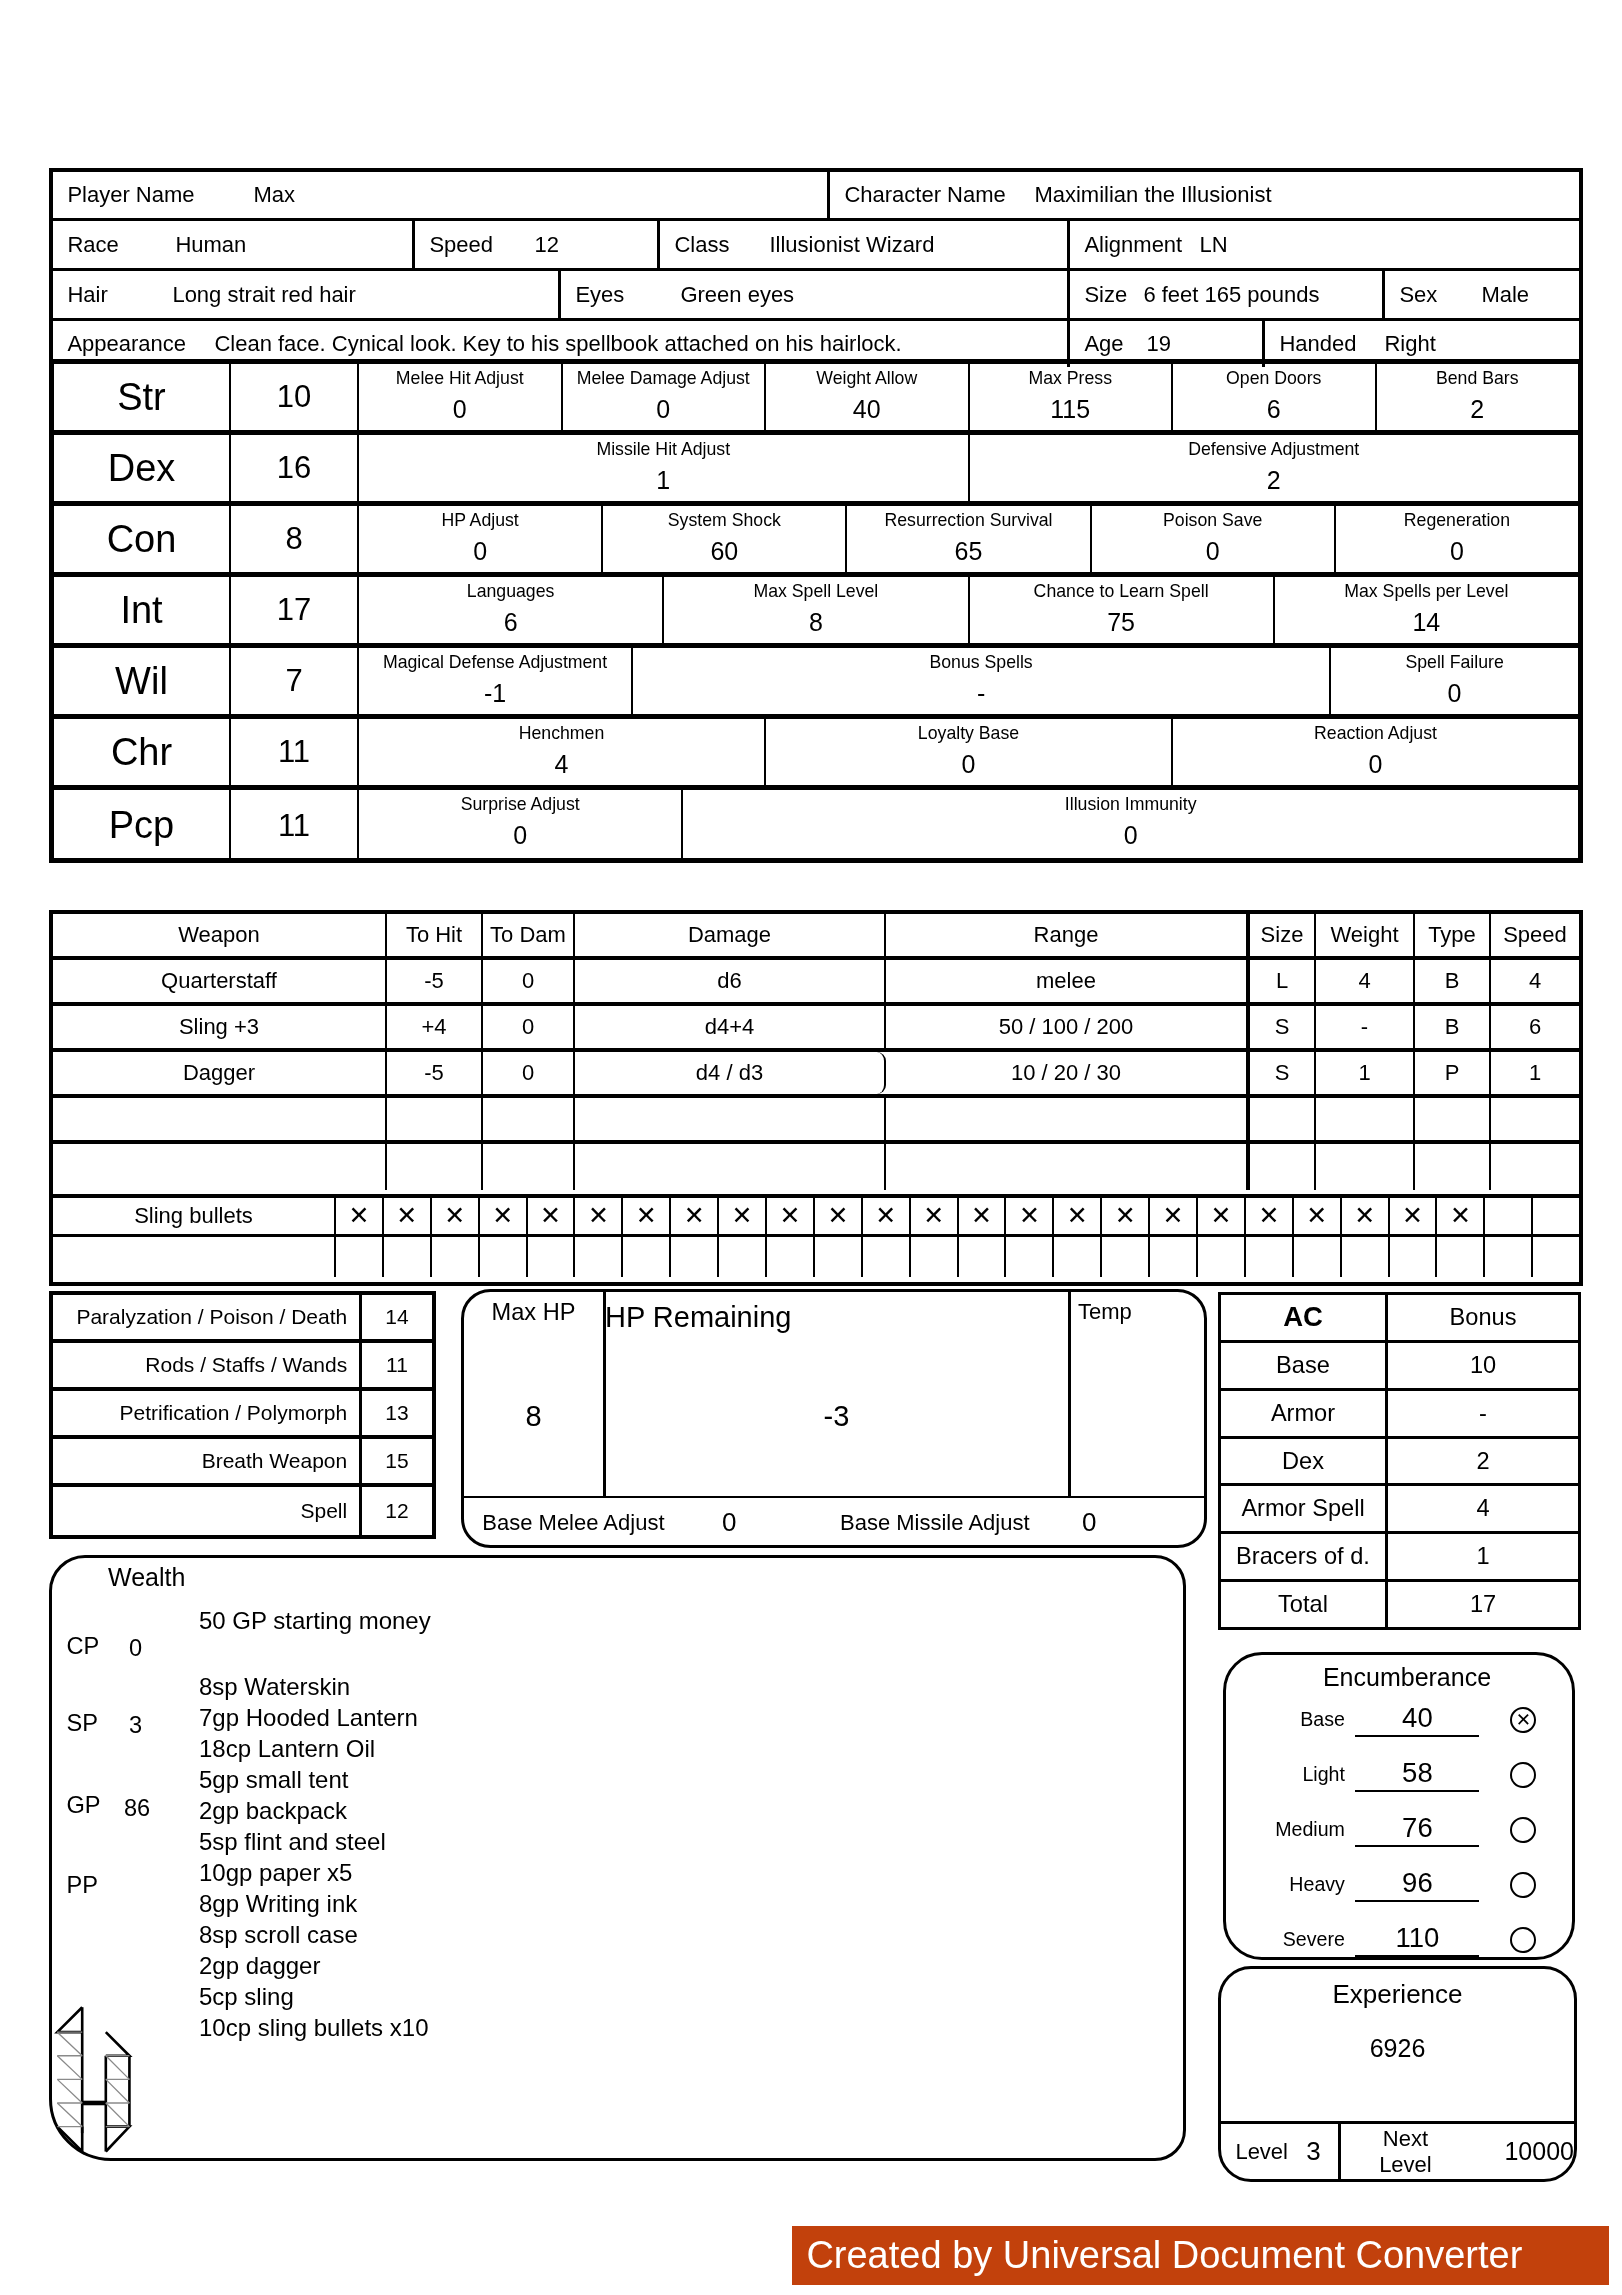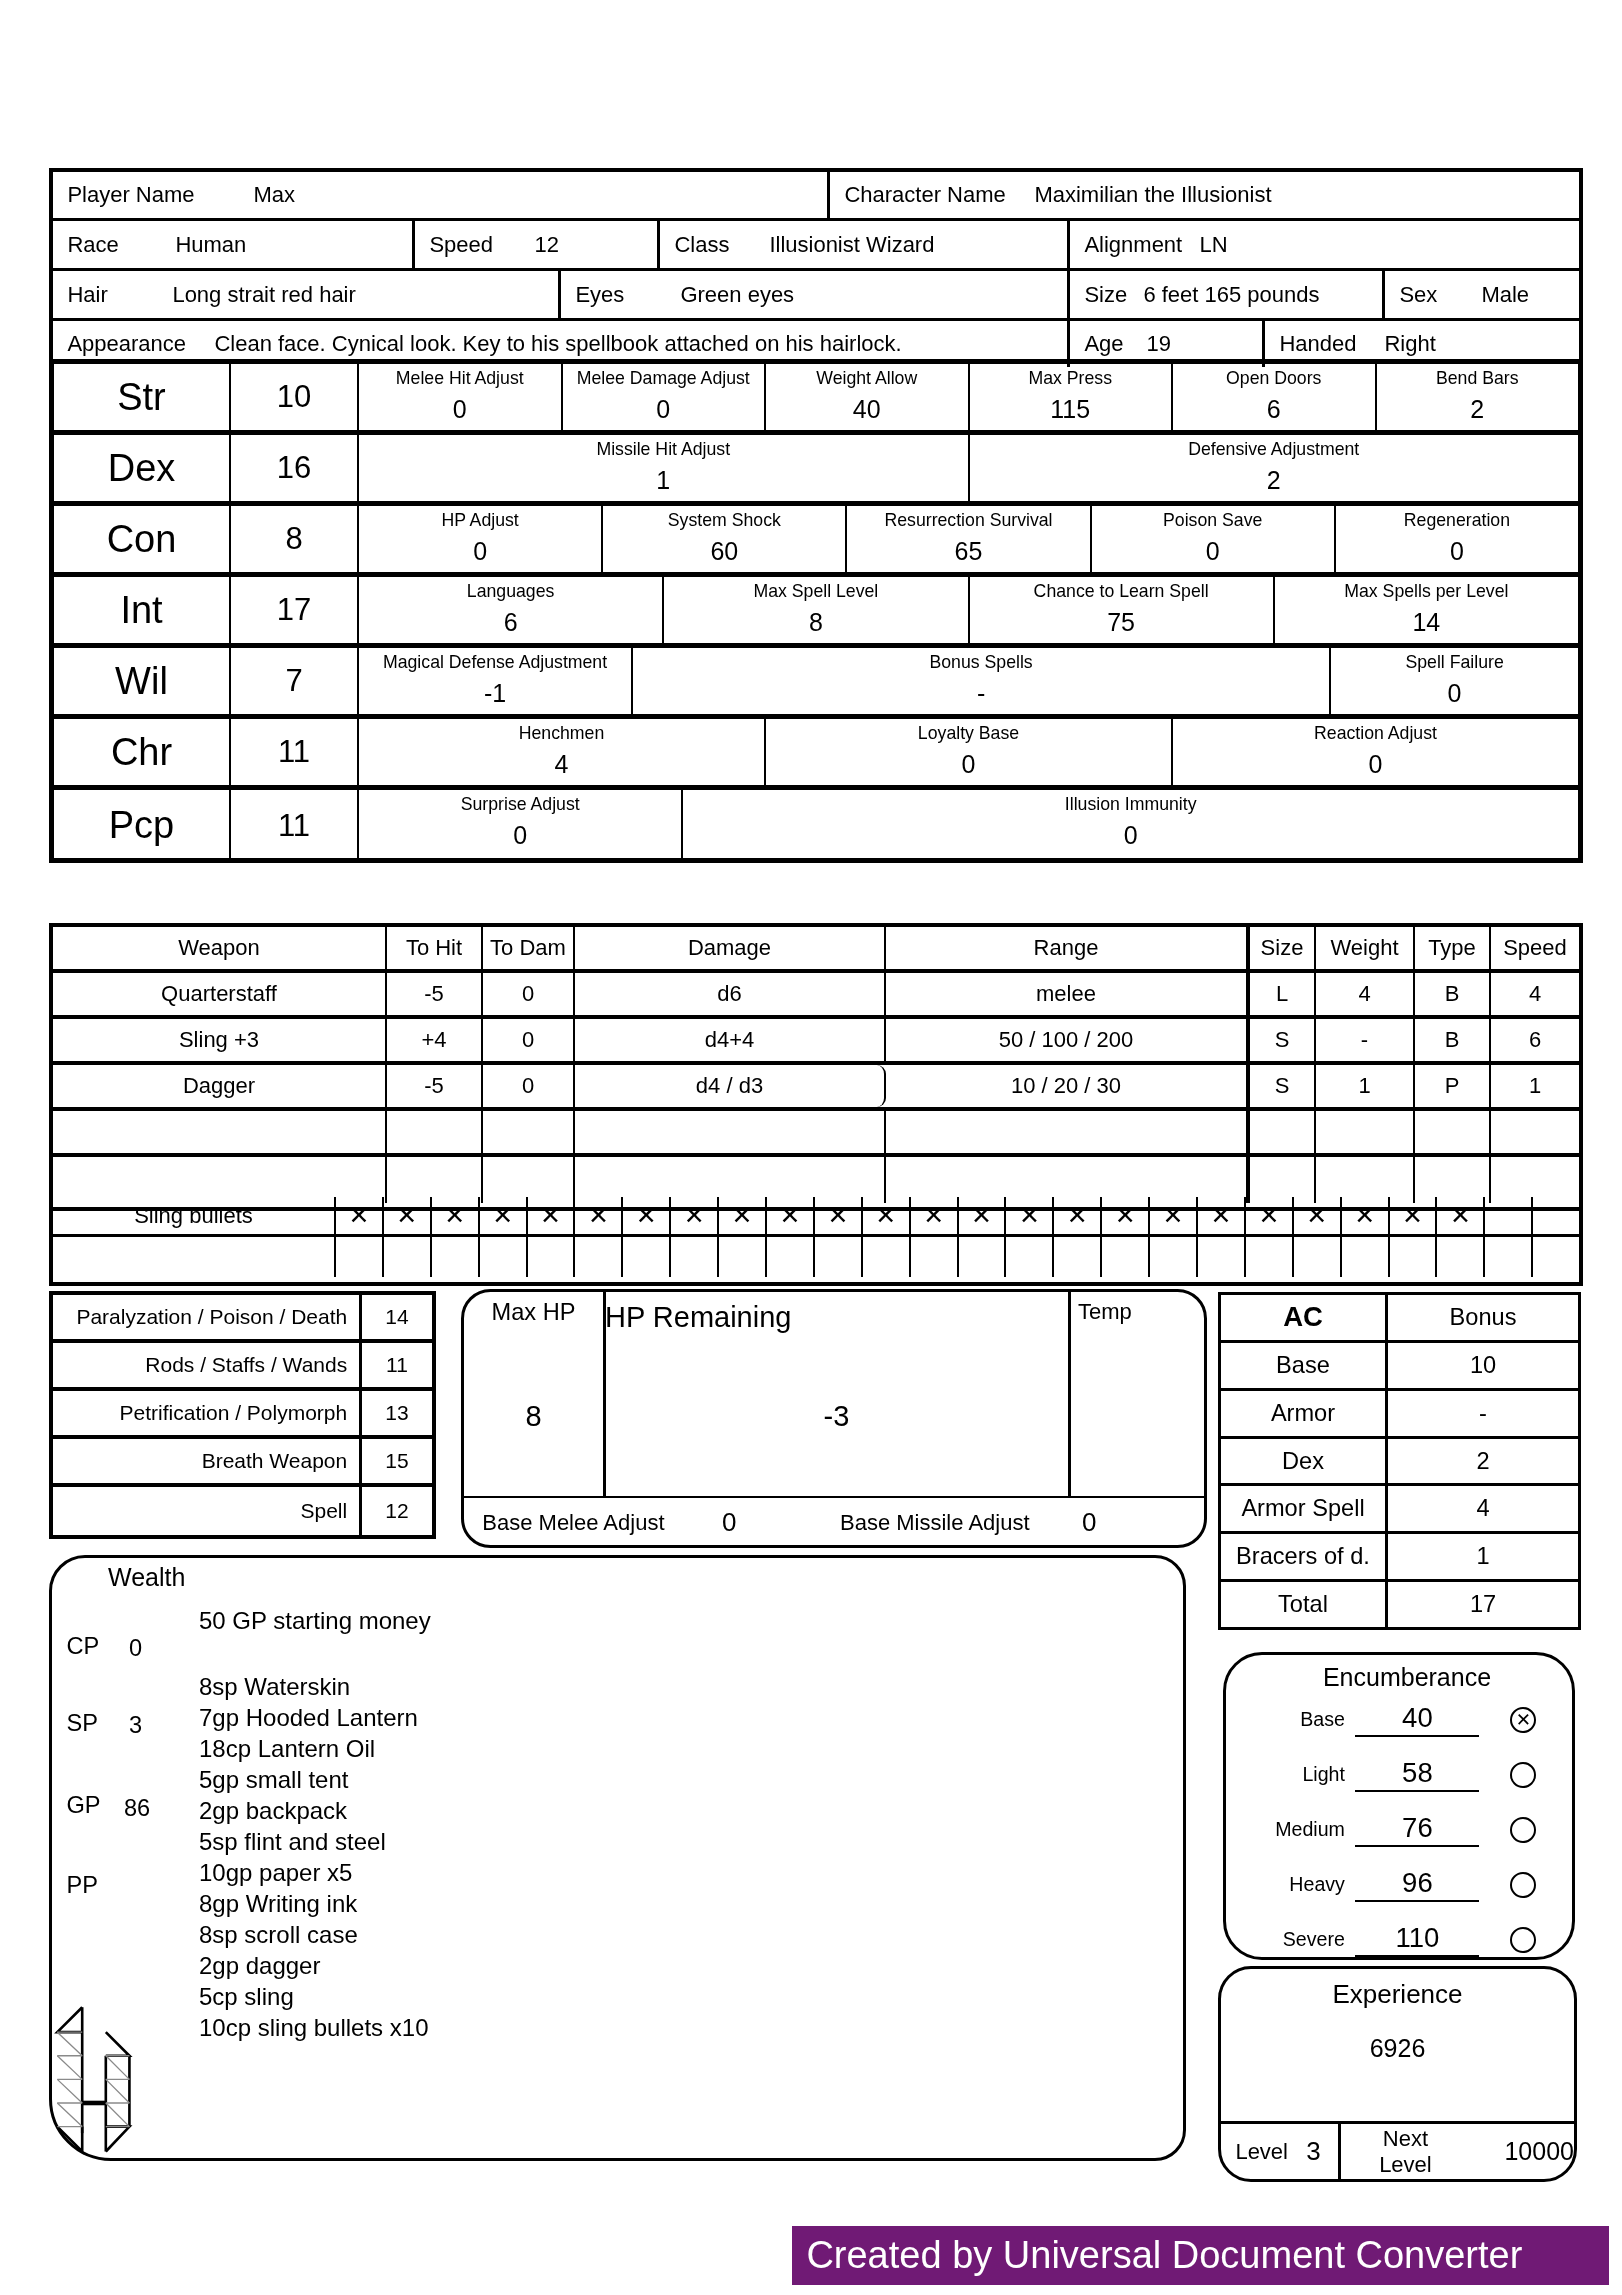--- a/index.html
+++ b/index.html
@@ -74,21 +74,21 @@
   .enc-box{border:3.3px solid #000;border-radius:39px;}
   .erow{display:flex;align-items:center;height:55px;padding-left:7.9px;box-sizing:border-box;}
   .elbl{width:111px;text-align:right;font-size:19.6px;}
   .eval{width:124px;margin-left:10.5px;text-align:center;font-size:27.5px;border-bottom:2.6px solid #000;padding-bottom:1.3px;}
   .ecirc{width:26px;height:26px;border:2.6px solid #000;border-radius:50%;margin-left:31px;display:flex;align-items:center;justify-content:center;font-size:18.3px;box-sizing:border-box;}
 
   
   .exp-box{border:3.3px solid #000;border-radius:33px;}
   .expbottom{position:absolute;left:0;right:0;bottom:0;height:58px;border-top:3.3px solid #000;display:flex;box-sizing:border-box;text-align:center;}
   .expcell{display:flex;align-items:center;font-size:22px;box-sizing:border-box;}
-  .watermark{background:#701a75;color:#fff;font-size:38px;line-height:59px;padding-left:14.4px;white-space:nowrap;overflow:hidden;}
+  .watermark{background:#c2410c;color:#fff;font-size:38px;line-height:59px;padding-left:14.4px;white-space:nowrap;overflow:hidden;}
 </style>
 </head>
 <body>
 
 <div class="sheet">
 
   <div class="abs header-table" style="left:49px;top:168px;width:1534px;height:196px;">
     <div class="hrow" style="height:46px;">
       <div class="hcell" style="flex:0 0 777px;">
         <span class="hlbl" style="min-width:186px;">Player Name</span>
@@ -289,21 +289,21 @@
             <div class="scval">0</div>
           </div>
           <div class="scell" style="flex: 1382 1 0px;">
             <div class="sclbl">Illusion Immunity</div>
             <div class="scval">0</div>
           </div>
         </div>
       </div>
     </div>
 
-  <div class="abs weap-table" style="left:49px;top:910px;width:1534px;height:288px;margin-top:13px;">
+  <div class="abs weap-table" style="left:49px;top:910px;width:1534px;height:288px;">
     <div class="wrow" id="weap-head">
         <div class="wc" style="flex: 0 0 334px;">Weapon</div>
         <div class="wc" style="flex: 0 0 96px;">To Hit</div>
         <div class="wc" style="flex: 0 0 92px;">To Dam</div>
         <div class="wc" style="flex: 0 0 311px;">Damage</div>
         <div class="wc thick" style="flex: 0 0 364px;">Range</div>
         <div class="wc" style="flex: 0 0 66px;">Size</div>
         <div class="wc" style="flex: 0 0 99px;">Weight</div>
         <div class="wc" style="flex: 0 0 76px;">Type</div>
         <div class="wc" style="flex: 1 1 0%;">Speed</div>

